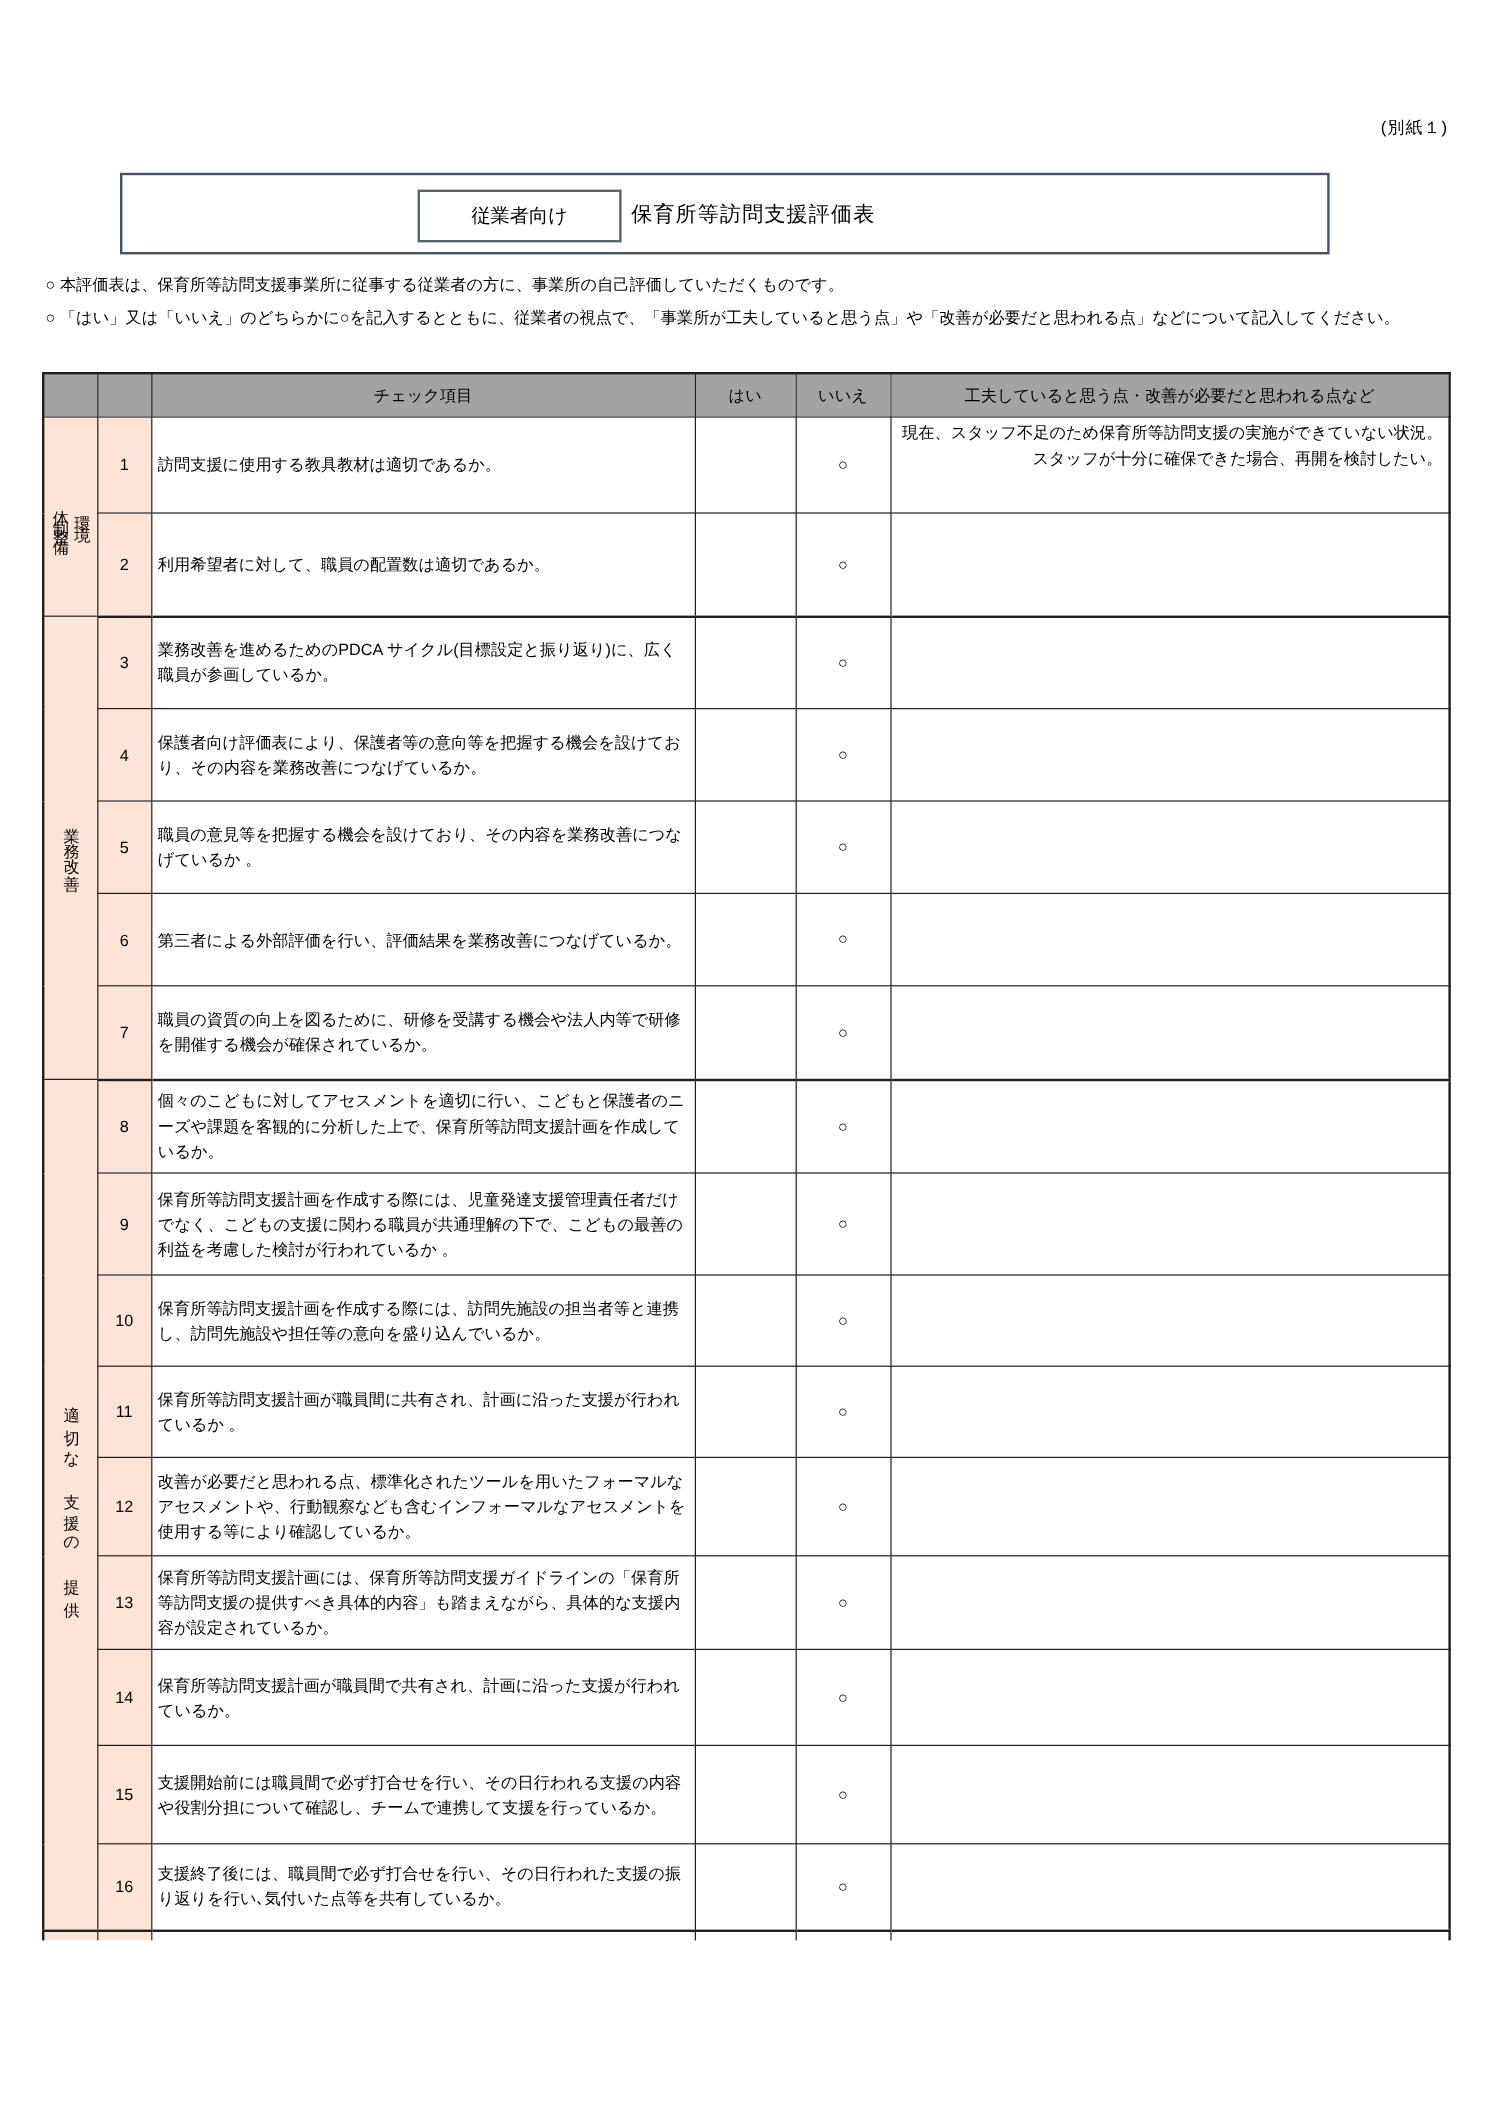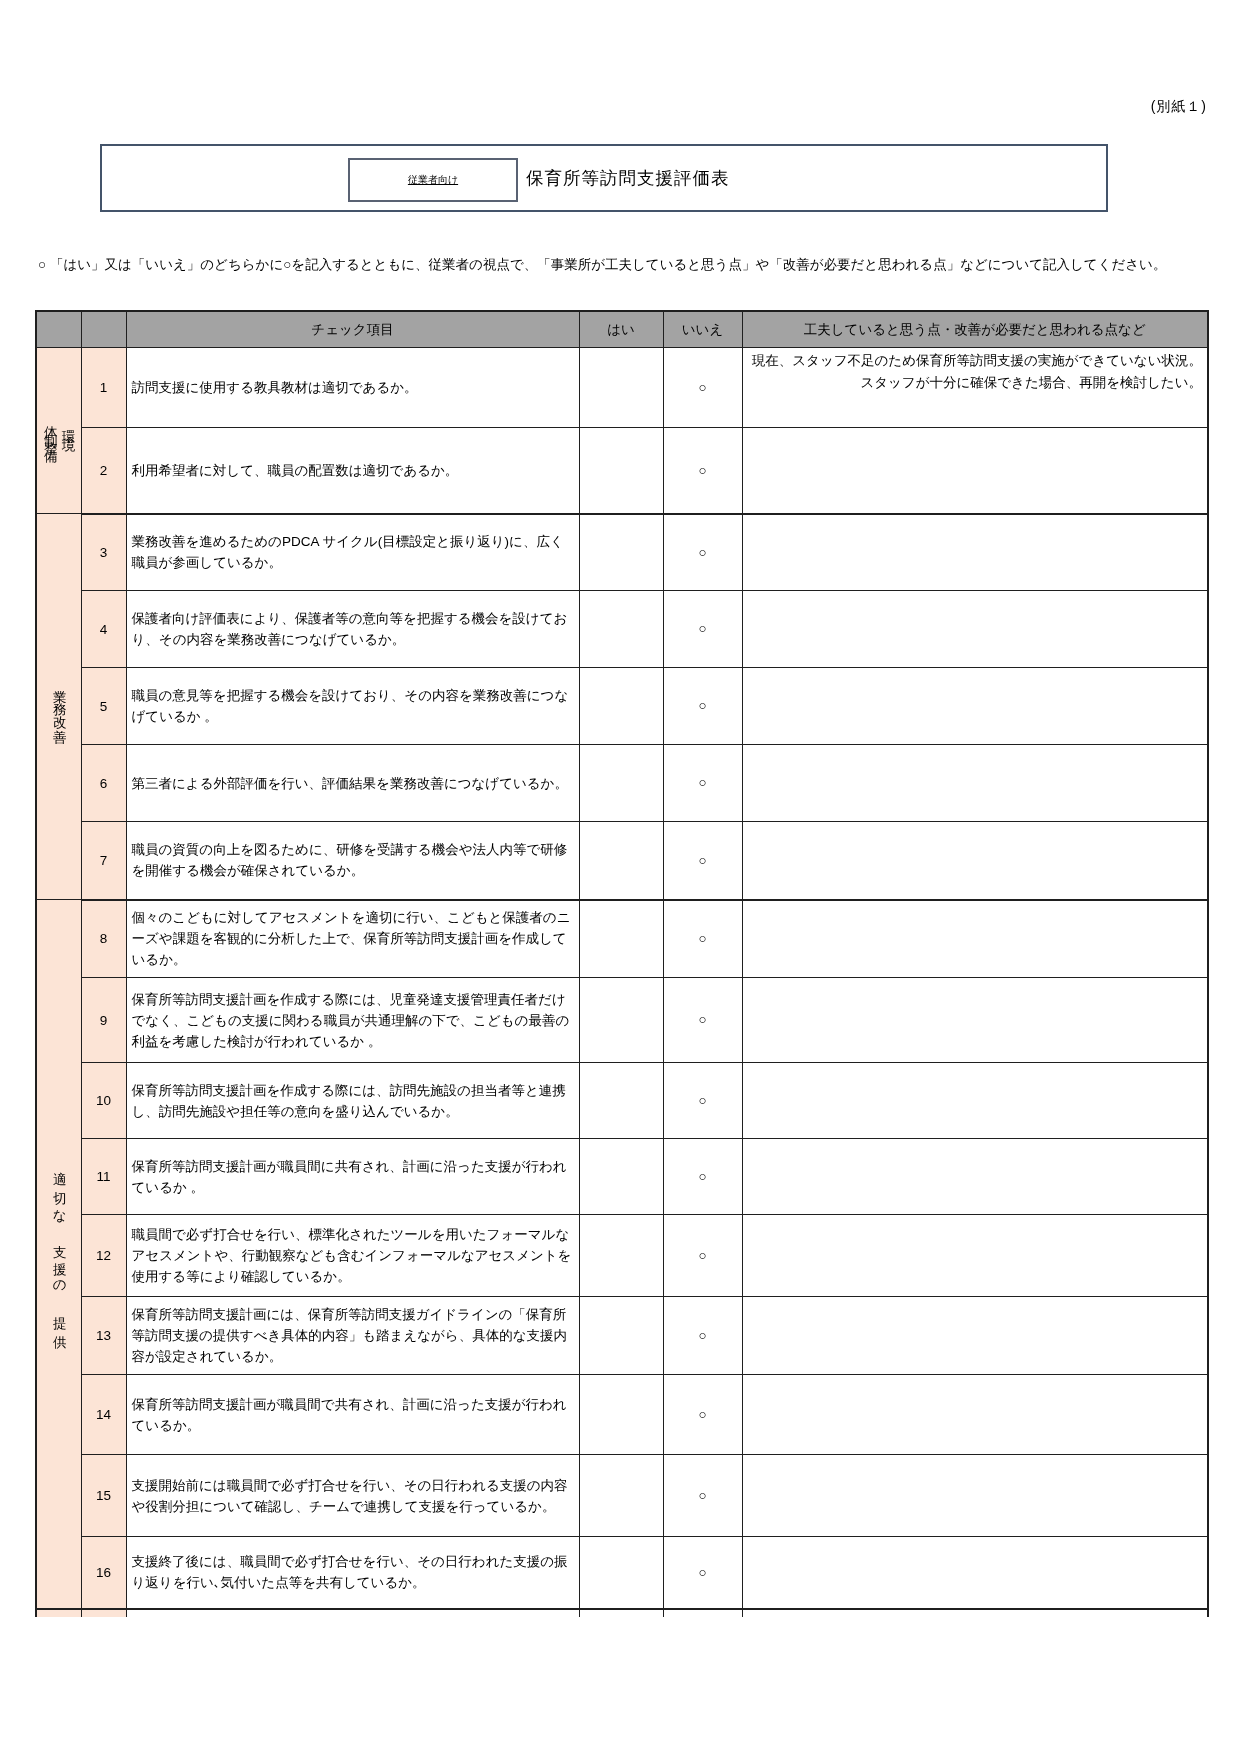--- a/index.html
+++ b/index.html
@@ -18,22 +18,21 @@
     font-size:14px;letter-spacing:1px;
   }
   .title-box{
     position:absolute;left:100px;top:144px;width:1004px;height:64px;
     border:2px solid #44546a;background:#fff;
   }
   .badge-box{
     position:absolute;left:246px;top:12px;width:166px;height:40px;
     border:2px solid #596273;
     display:flex;align-items:center;justify-content:center;
-    font-size:10px;
-    text-decoration:underline;
+    font-size:16px;
   }
   .doc-title{
     position:absolute;left:424px;top:50%;transform:translateY(-50%);
     font-size:17.5px;letter-spacing:1px;
   }
   .intro{
     position:absolute;left:38px;width:1172px;
     font-size:13.5px;line-height:27px;
   }
   .intro.p1{top:210px;}
@@ -82,20 +81,21 @@
 
 <div class="page">
 
   <div class="corner-note">(別紙１)</div>
 
   <div class="title-box">
     <div class="badge-box">従業者向け</div>
     <div class="doc-title">保育所等訪問支援評価表</div>
   </div>
 
+  <p class="intro p1">○ 本評価表は、保育所等訪問支援事業所に従事する従業者の方に、事業所の自己評価していただくものです。</p>
   <p class="intro p2">○ 「はい」又は「いいえ」のどちらかに○を記入するとともに、従業者の視点で、「事業所が工夫していると思う点」や「改善が必要だと思われる点」などについて記入してください。</p>
 
   <table class="eval">
     <colgroup>
       <col style="width:45px">
         <col style="width:45px">
         <col style="width:453px">
       <col style="width:84px">
         <col style="width:79px">
         <col style="width:466px">
@@ -195,21 +195,21 @@
       </tr>
       <tr style="height:76px">
         <td class="num-cell">11</td>
         <td class="item-cell">保育所等訪問支援計画が職員間に共有され、計画に沿った支援が行われているか 。</td>
         <td class="mark-cell"></td>
         <td class="mark-cell">○</td>
         <td class="comment-cell"></td>
       </tr>
       <tr style="height:82px">
         <td class="num-cell">12</td>
-        <td class="item-cell">職員間で必ず打合せを行い、標準化されたツールを用いたフォーマルなアセスメントや、行動観察なども含むインフォーマルなアセスメントを使用する等により確認しているか。</td>
+        <td class="item-cell">改善が必要だと思われる点、標準化されたツールを用いたフォーマルなアセスメントや、行動観察なども含むインフォーマルなアセスメントを使用する等により確認しているか。</td>
         <td class="mark-cell"></td>
         <td class="mark-cell">○</td>
         <td class="comment-cell"></td>
       </tr>
       <tr style="height:78px">
         <td class="num-cell">13</td>
         <td class="item-cell">保育所等訪問支援計画には、保育所等訪問支援ガイドラインの「保育所等訪問支援の提供すべき具体的内容」も踏まえながら、具体的な支援内容が設定されているか。</td>
         <td class="mark-cell"></td>
         <td class="mark-cell">○</td>
         <td class="comment-cell"></td>

